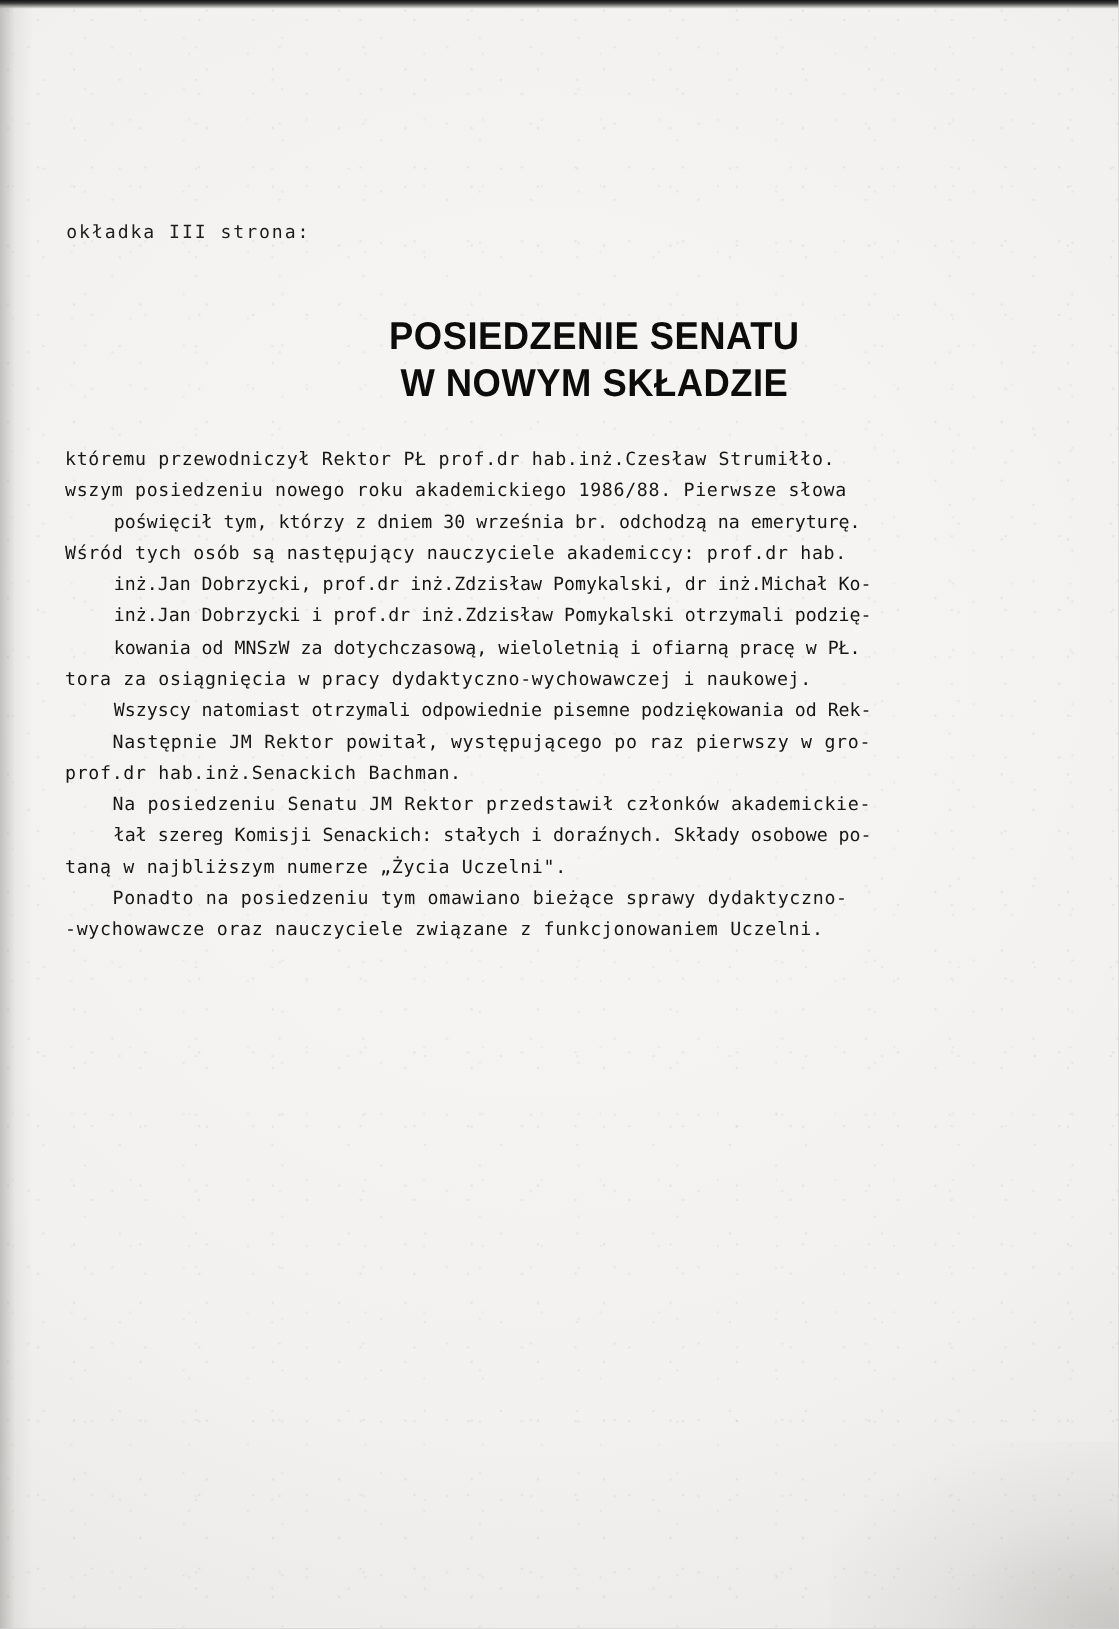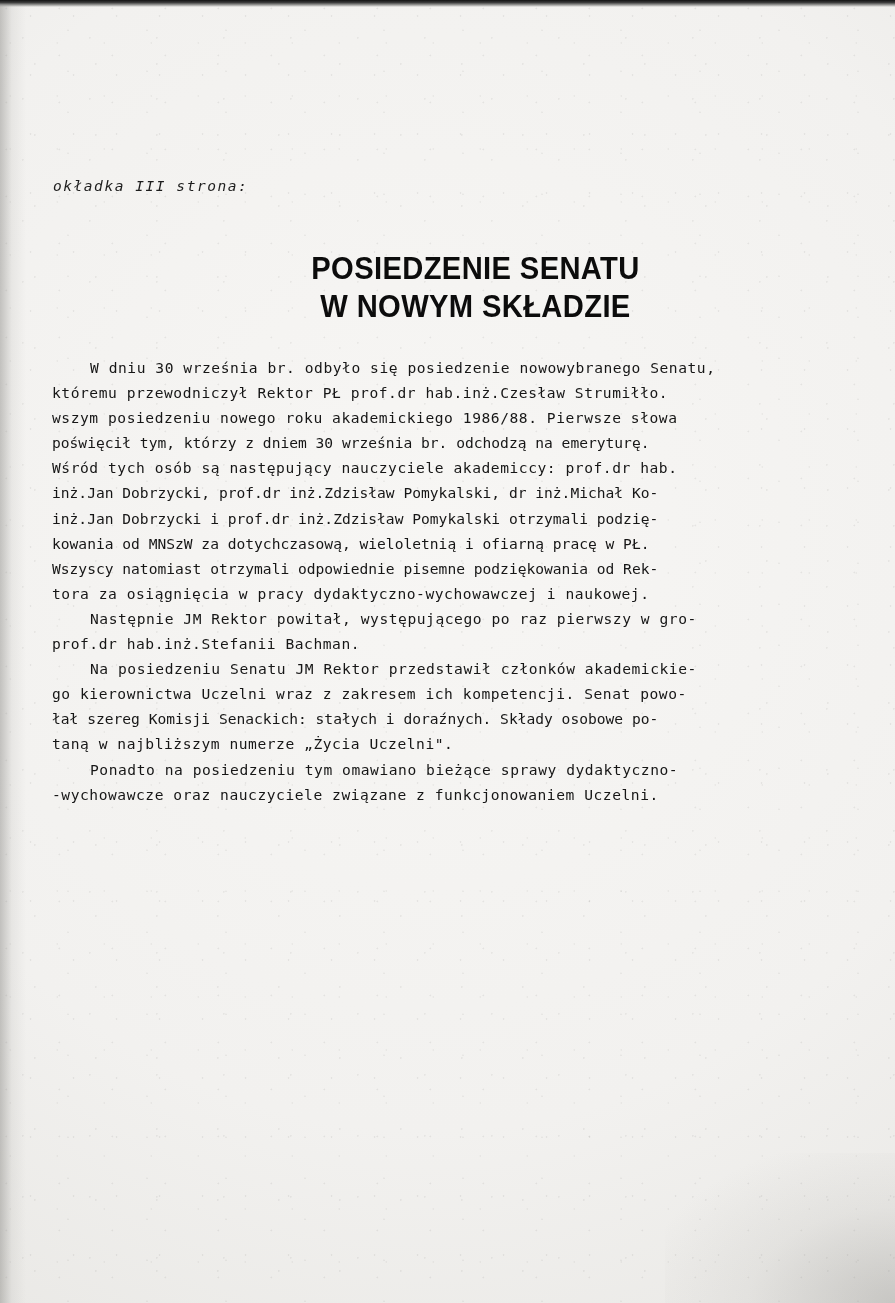--- a/index.html
+++ b/index.html
@@ -72,21 +72,20 @@
   }
 
   .kicker {
     position: absolute;
     top: 178px;
     left: 53px;
     font-size: 14.5px;
     letter-spacing: 1.55px;
     color: #1d1d1d;
     white-space: pre;
-    font-style: italic;
   }
 
   .doc-title {
     position: absolute;
     top: 250px;
     left: 0;
     width: 895px;
     text-align: center;
     font-family: "Liberation Sans", "DejaVu Sans", sans-serif;
     font-weight: bold;
@@ -116,21 +115,21 @@
     color: #161616;
   }
   .line {
     display: block;
     white-space: pre;
   }
   .line.indent {
     padding-left: 38px;
   }
   
-  .ls0 { letter-spacing: 0px; }
+  .ls0 { letter-spacing: 0px; margin-left: 39px; }
   .ls1 { letter-spacing: 0.55px; }
   .ls2 { letter-spacing: 1.1px; }
 </style>
 </head>
 <body>
 
 <div class="page">
 
   <div class="scan-top-edge"></div>
   <div class="scan-left-edge"></div>
@@ -141,40 +140,38 @@
 
     <div class="kicker">okładka III strona:</div>
 
     <div class="doc-title">
       <span class="tline">POSIEDZENIE SENATU</span>
       <span class="tline">W NOWYM SKŁADZIE</span>
     </div>
 
     <div class="body-block" id="body-block">
         <p class="para">
-          <span class="line indent ls1">W dniu 30 września br. odbyło się posiedzenie nowowybranego Senatu,</span>
           <span class="line ls1">któremu przewodniczył Rektor PŁ prof.dr hab.inż.Czesław Strumiłło.</span>
         </p>
         <p class="para">
           <span class="line ls1">wszym posiedzeniu nowego roku akademickiego 1986/88. Pierwsze słowa</span>
           <span class="line ls0">poświęcił tym, którzy z dniem 30 września br. odchodzą na emeryturę.</span>
           <span class="line ls1">Wśród tych osób są następujący nauczyciele akademiccy: prof.dr hab.</span>
           <span class="line ls0">inż.Jan Dobrzycki, prof.dr inż.Zdzisław Pomykalski, dr inż.Michał Ko-</span>
           <span class="line ls0">inż.Jan Dobrzycki i prof.dr inż.Zdzisław Pomykalski otrzymali podzię-</span>
           <span class="line ls0">kowania od MNSzW za dotychczasową, wieloletnią i ofiarną pracę w PŁ.</span>
+          <span class="line ls1">tora za osiągnięcia w pracy dydaktyczno-wychowawczej i naukowej.</span>
           <span class="line ls0">Wszyscy natomiast otrzymali odpowiednie pisemne podziękowania od Rek-</span>
-          <span class="line ls1">tora za osiągnięcia w pracy dydaktyczno-wychowawczej i naukowej.</span>
         </p>
         <p class="para">
           <span class="line indent ls1">Następnie JM Rektor powitał, występującego po raz pierwszy w gro-</span>
-          <span class="line ls1">prof.dr hab.inż.Stefanii Bachman.</span>
+          <span class="line ls1">prof.dr hab.inż.Senackich Bachman.</span>
         </p>
         <p class="para">
           <span class="line indent ls1">Na posiedzeniu Senatu JM Rektor przedstawił członków akademickie-</span>
-          <span class="line ls1">go kierownictwa Uczelni wraz z zakresem ich kompetencji. Senat powo-</span>
           <span class="line ls0">łał szereg Komisji Senackich: stałych i doraźnych. Składy osobowe po-</span>
           <span class="line ls1">taną w najbliższym numerze „Życia Uczelni".</span>
         </p>
         <p class="para">
           <span class="line indent ls1">Ponadto na posiedzeniu tym omawiano bieżące sprawy dydaktyczno-</span>
           <span class="line ls1">-wychowawcze oraz nauczyciele związane z funkcjonowaniem Uczelni.</span>
         </p>
       </div>
 
   </div>

